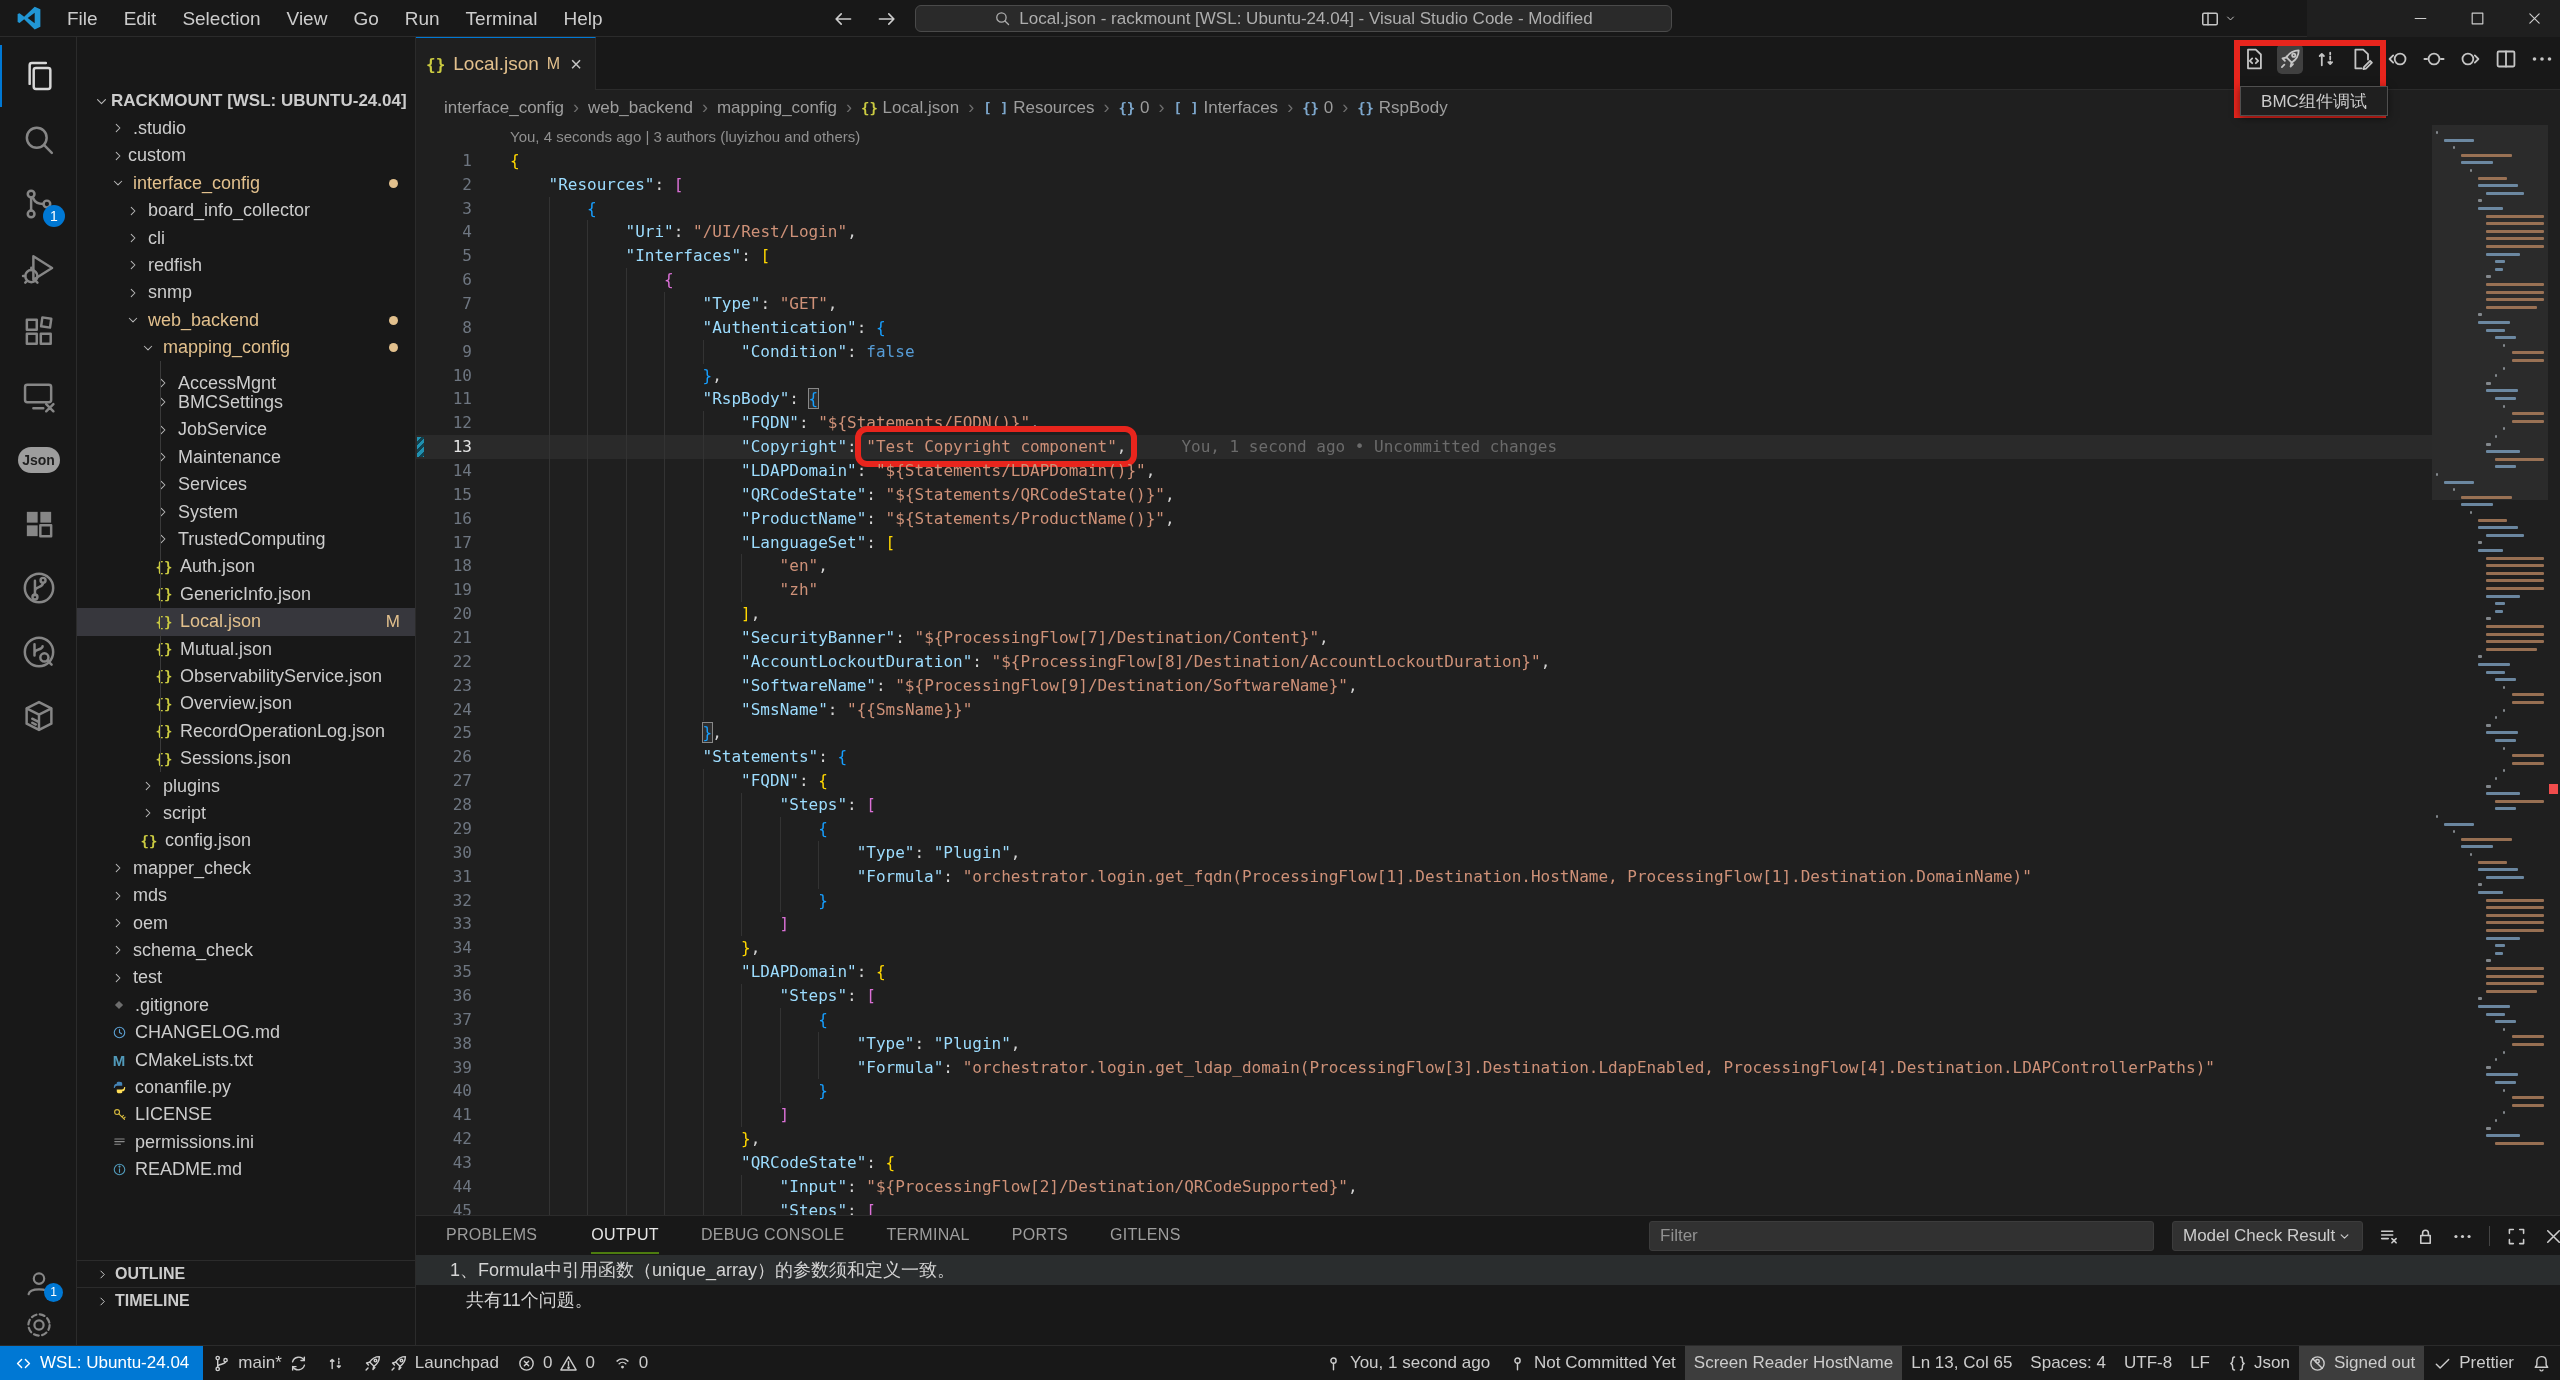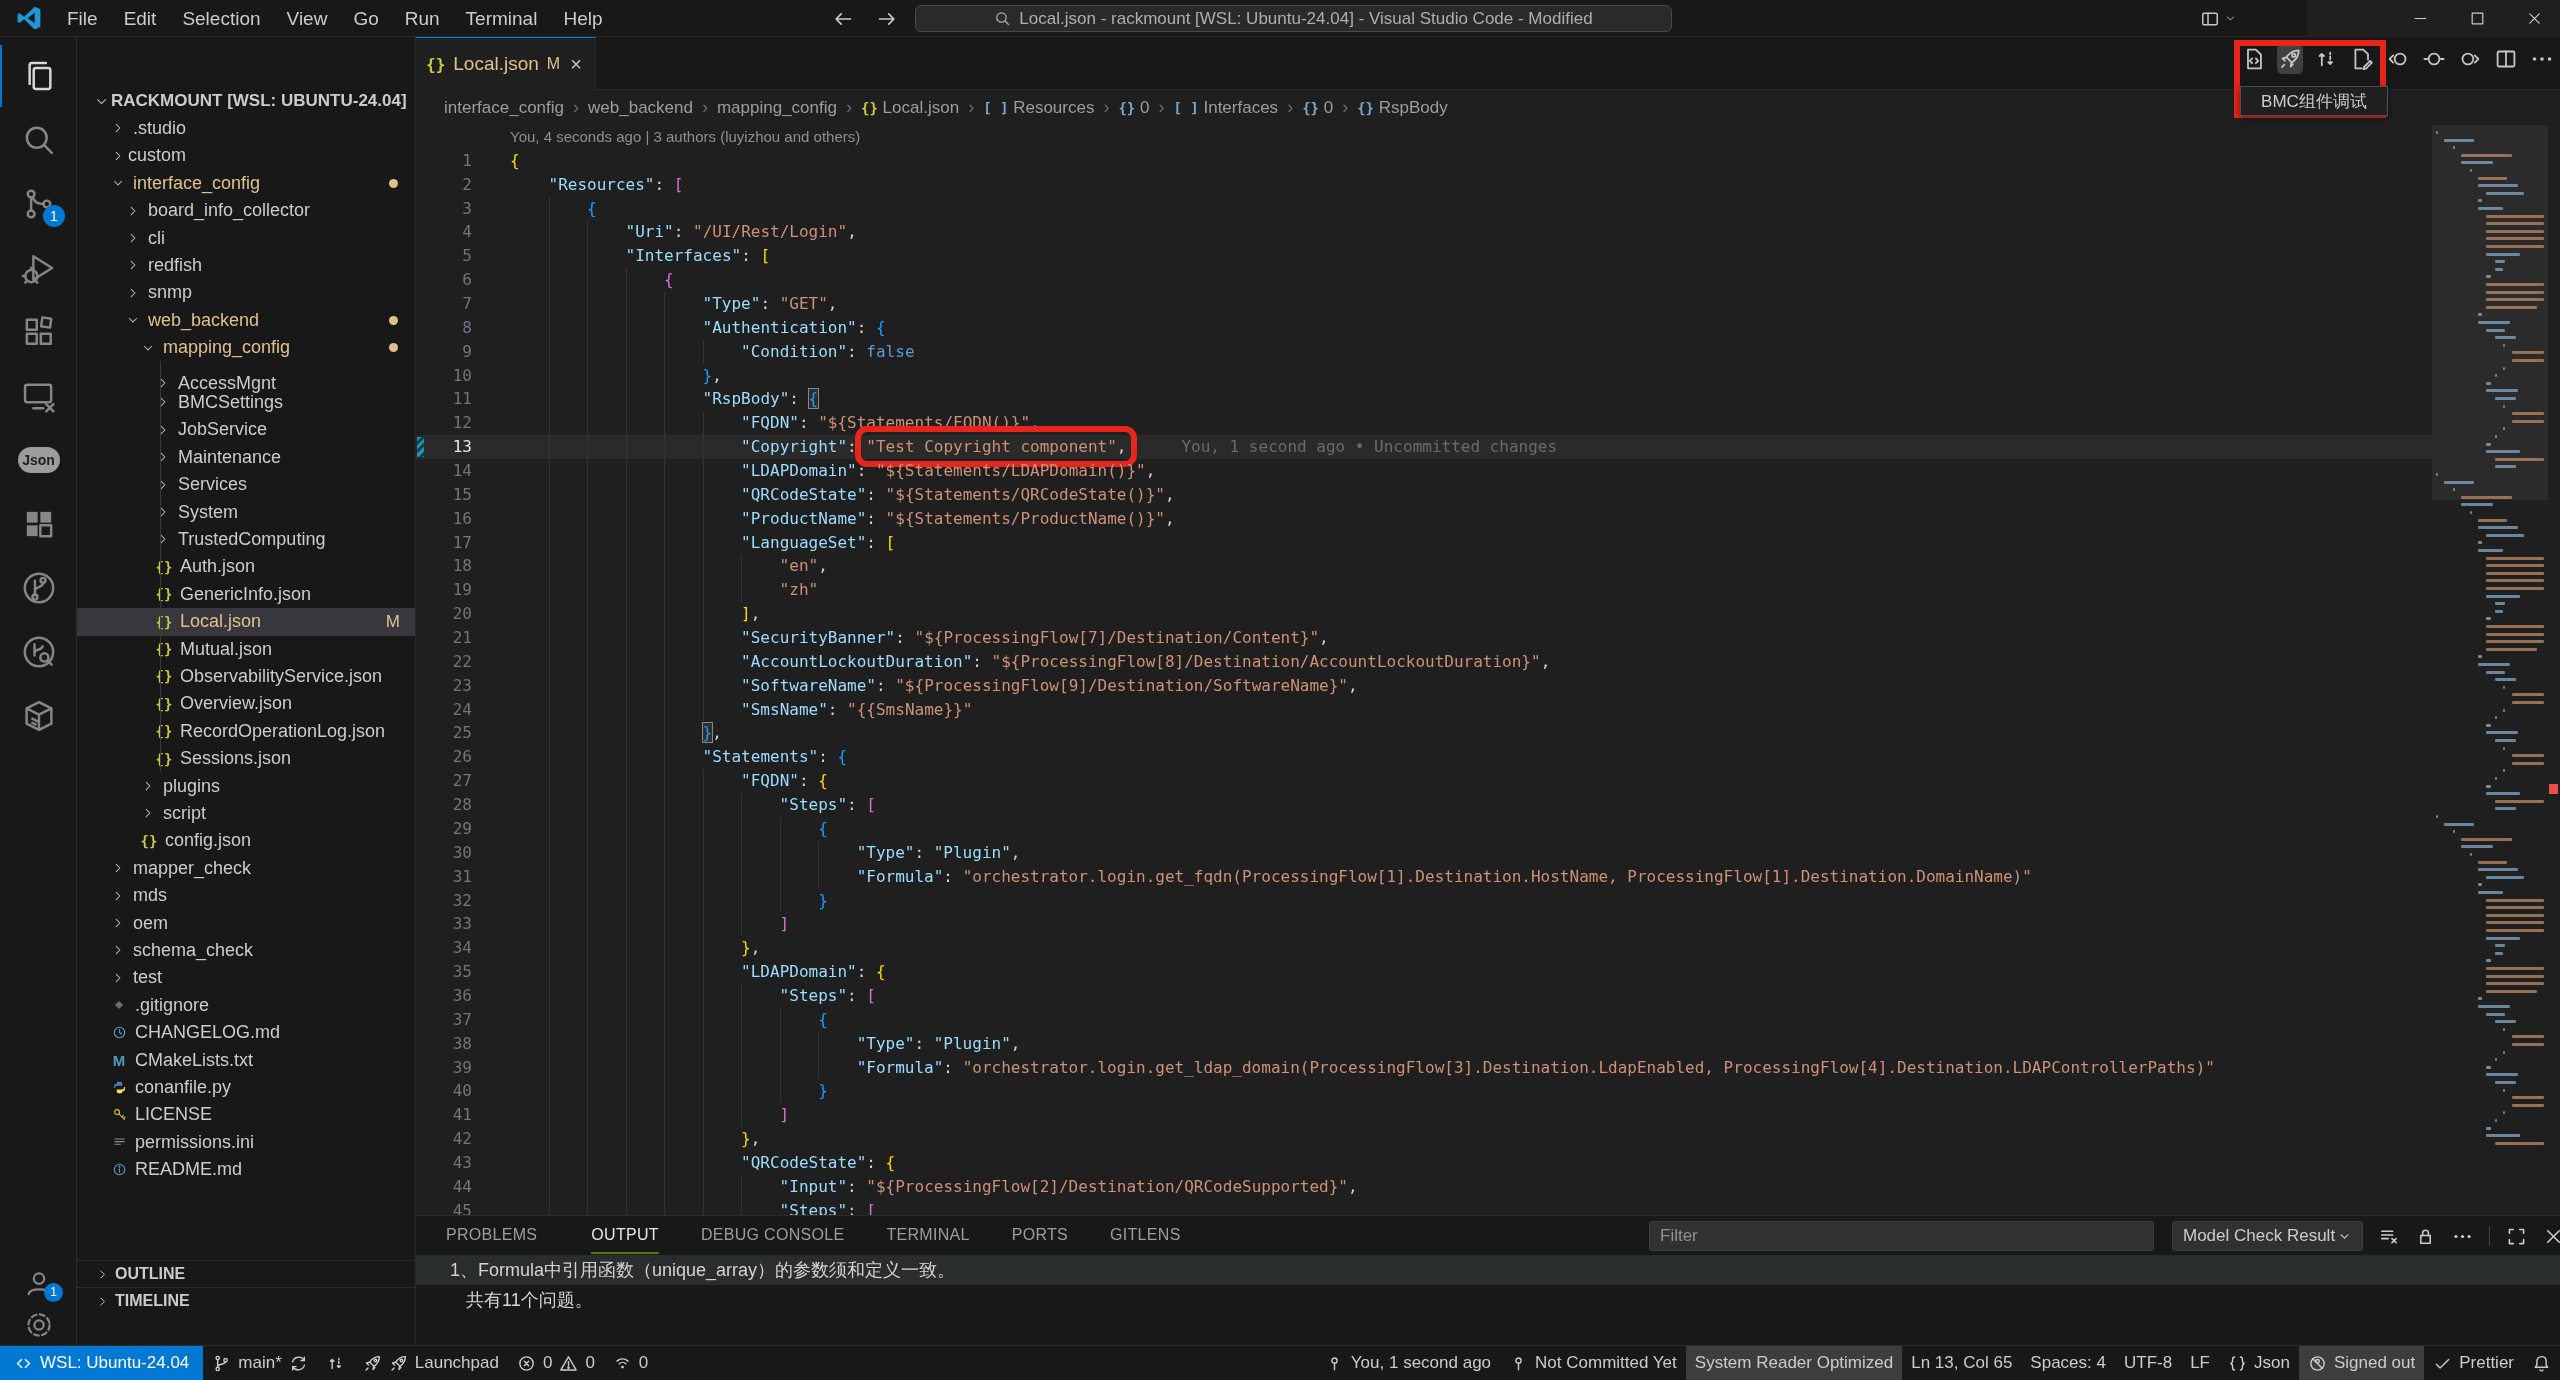--- a/index.html
+++ b/index.html
@@ -1009,21 +1009,21 @@
         <span>You, 1 second ago</span>
       </span>
       <span class="sb-item">
         <svg class="ic" viewBox="0 0 16 16">
           <circle cx="8" cy="5.6" r="2.2"></circle>
           <path d="M8 7.8v5.4"></path>
         </svg>
         <span>Not Committed Yet</span>
       </span>
       <span class="sb-item tile">
-        <span>System Reader Optimized</span>
+        <span>Screen Reader HostName</span>
       </span>
       <span class="sb-item">
         <span>Ln 13, Col 65</span>
       </span>
       <span class="sb-item">
         <span>Spaces: 4</span>
       </span>
       <span class="sb-item">
         <span>UTF-8</span>
       </span>

